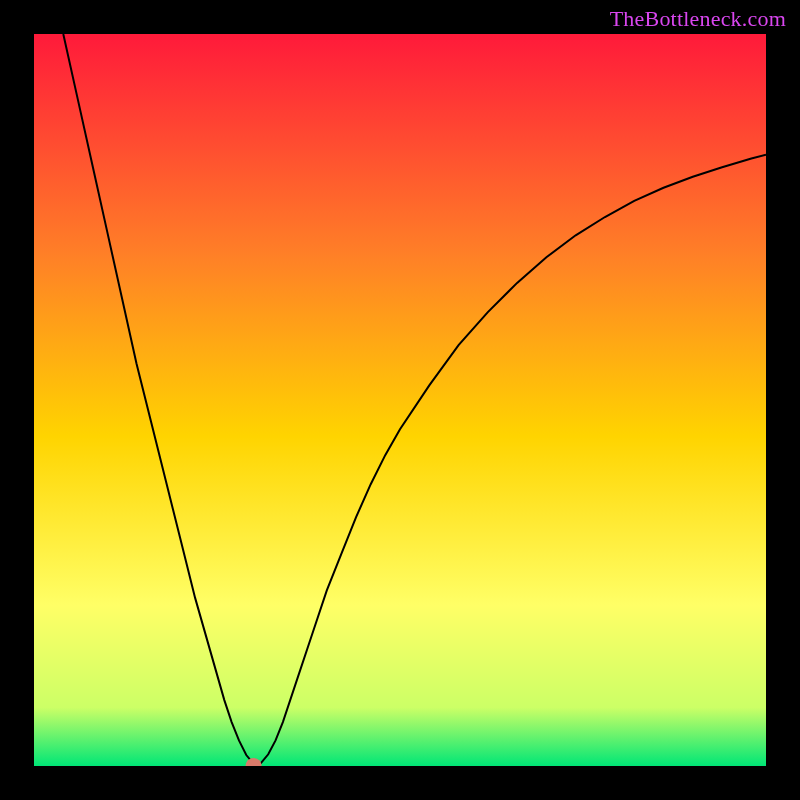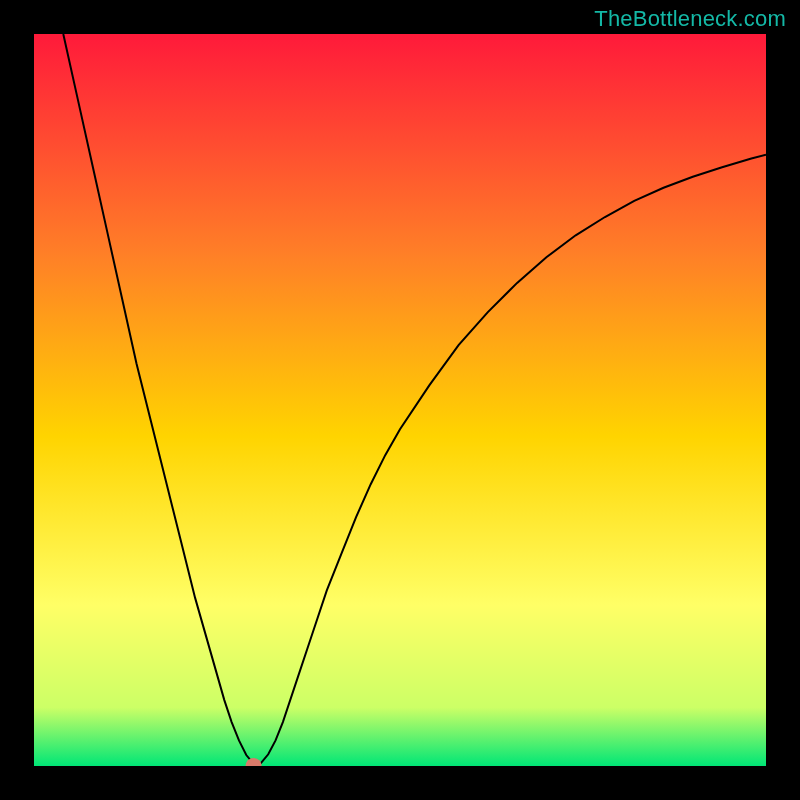--- a/index.html
+++ b/index.html
@@ -8,25 +8,26 @@
     height: 800px;
     background: #000;
     font-family: Arial, Helvetica, sans-serif;
     position: relative;
     overflow: hidden;
   }
   .watermark {
     position: absolute;
     top: 6px;
     right: 14px;
-    color: #14b8a6;
+    color: #d946ef;
     font-size: 22px;
     font-weight: 500;
     z-index: 10;
     letter-spacing: 0.2px;
+    font-family: Liberation Serif, serif;
   }
   .plot-frame {
     position: absolute;
     left: 34px;
     top: 34px;
     width: 732px;
     height: 732px;
     background: #000;
   }
   .plot-inner {

